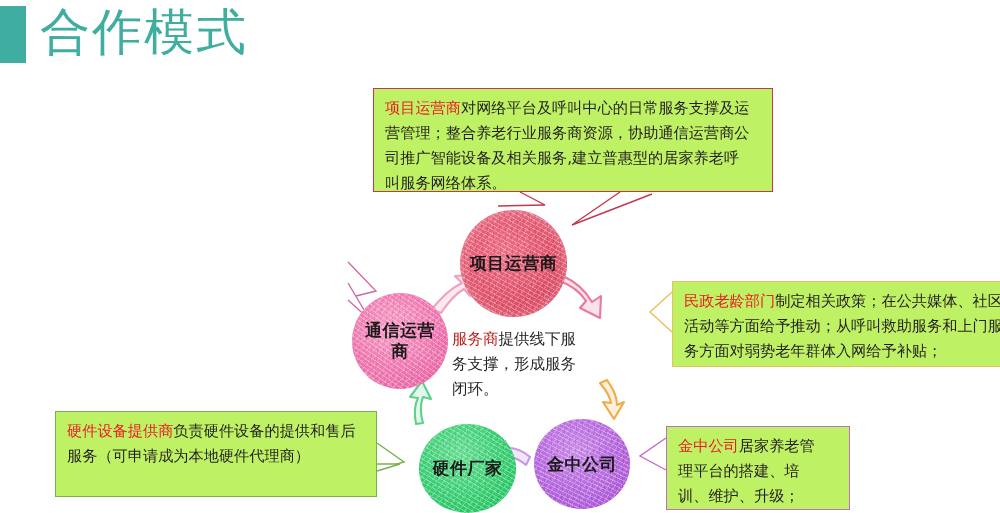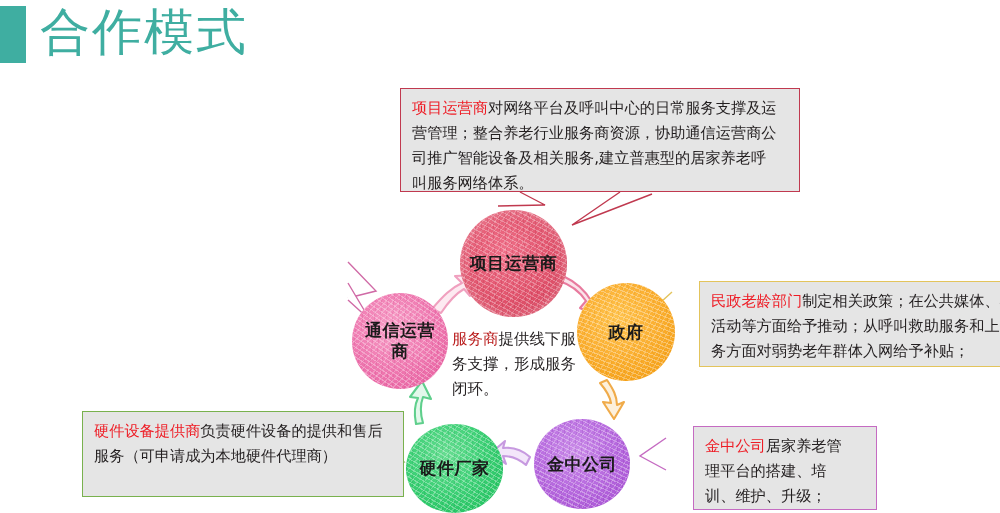--- a/index.html
+++ b/index.html
@@ -111,21 +111,21 @@
     background-image:
       repeating-linear-gradient(22deg, rgba(255,255,255,.62) 0 1px, rgba(255,255,255,0) 1px 4px),
       repeating-linear-gradient(-60deg, rgba(255,255,255,.42) 0 1px, rgba(255,255,255,0) 1px 5px);
   }
   #node-government .tex2 {
     background-image: repeating-linear-gradient(84deg, rgba(200,120,0,.28) 0 1px, rgba(0,0,0,0) 1px 6px);
   }
 
   
   #node-hardware {
-    left: 406px; top: 424px; width: 97px; height: 89px;
+    left: 419px; top: 424px; width: 97px; height: 89px;
     background: radial-gradient(circle at 42% 34%, #67dd91 0%, #3fd177 45%, #26c463 80%, #19ba58 100%);
   }
   #node-hardware .tex {
     background-image:
       repeating-linear-gradient(30deg, rgba(255,255,255,.62) 0 1px, rgba(255,255,255,0) 1px 4px),
       repeating-linear-gradient(-50deg, rgba(255,255,255,.44) 0 1px, rgba(255,255,255,0) 1px 5px);
   }
   #node-hardware .tex2 {
     background-image: repeating-linear-gradient(90deg, rgba(0,130,60,.28) 0 1px, rgba(0,0,0,0) 1px 6px);
   }
@@ -140,28 +140,27 @@
       repeating-linear-gradient(26deg, rgba(255,255,255,.60) 0 1px, rgba(255,255,255,0) 1px 4px),
       repeating-linear-gradient(-56deg, rgba(255,255,255,.42) 0 1px, rgba(255,255,255,0) 1px 5px);
   }
   #node-jinzhong .tex2 {
     background-image: repeating-linear-gradient(92deg, rgba(110,20,150,.30) 0 1px, rgba(0,0,0,0) 1px 6px);
   }
 
   
   .callout {
     position: absolute;
-    background: #e5e5e5;
+    background: #bef264;
     box-sizing: border-box;
     font-size: 15.2px;
     line-height: 25px;
     color: #231f20;
     padding: 7px 20px 6px 11px;
     z-index: 5;
-    margin-left: 27px;
   }
   .callout .kw { color: #ee1c25; }
 
   #callout-operator {
     left: 373px; top: 88px; width: 400px; height: 104px;
     border: 1.4px solid #c0394f;
   }
   #callout-telecom {
     left: 14px; top: 210px; width: 334px; height: 90px;
     border: 1.4px solid #d06aa6;
@@ -255,25 +254,20 @@
     <span class="tex2"></span>
     <span class="node-label">项目运营商</span>
   </div>
 
   <div class="node" id="node-telecom">
     <span class="tex"></span>
     <span class="tex2"></span>
     <span class="node-label">通信运营商</span>
   </div>
 
-  <div class="node" id="node-government">
-    <span class="tex"></span>
-    <span class="tex2"></span>
-    <span class="node-label">政府</span>
-  </div>
 
   <div class="node" id="node-hardware">
     <span class="tex"></span>
     <span class="tex2"></span>
     <span class="node-label">硬件厂家</span>
   </div>
 
   <div class="node" id="node-jinzhong">
     <span class="tex"></span>
     <span class="tex2"></span>

